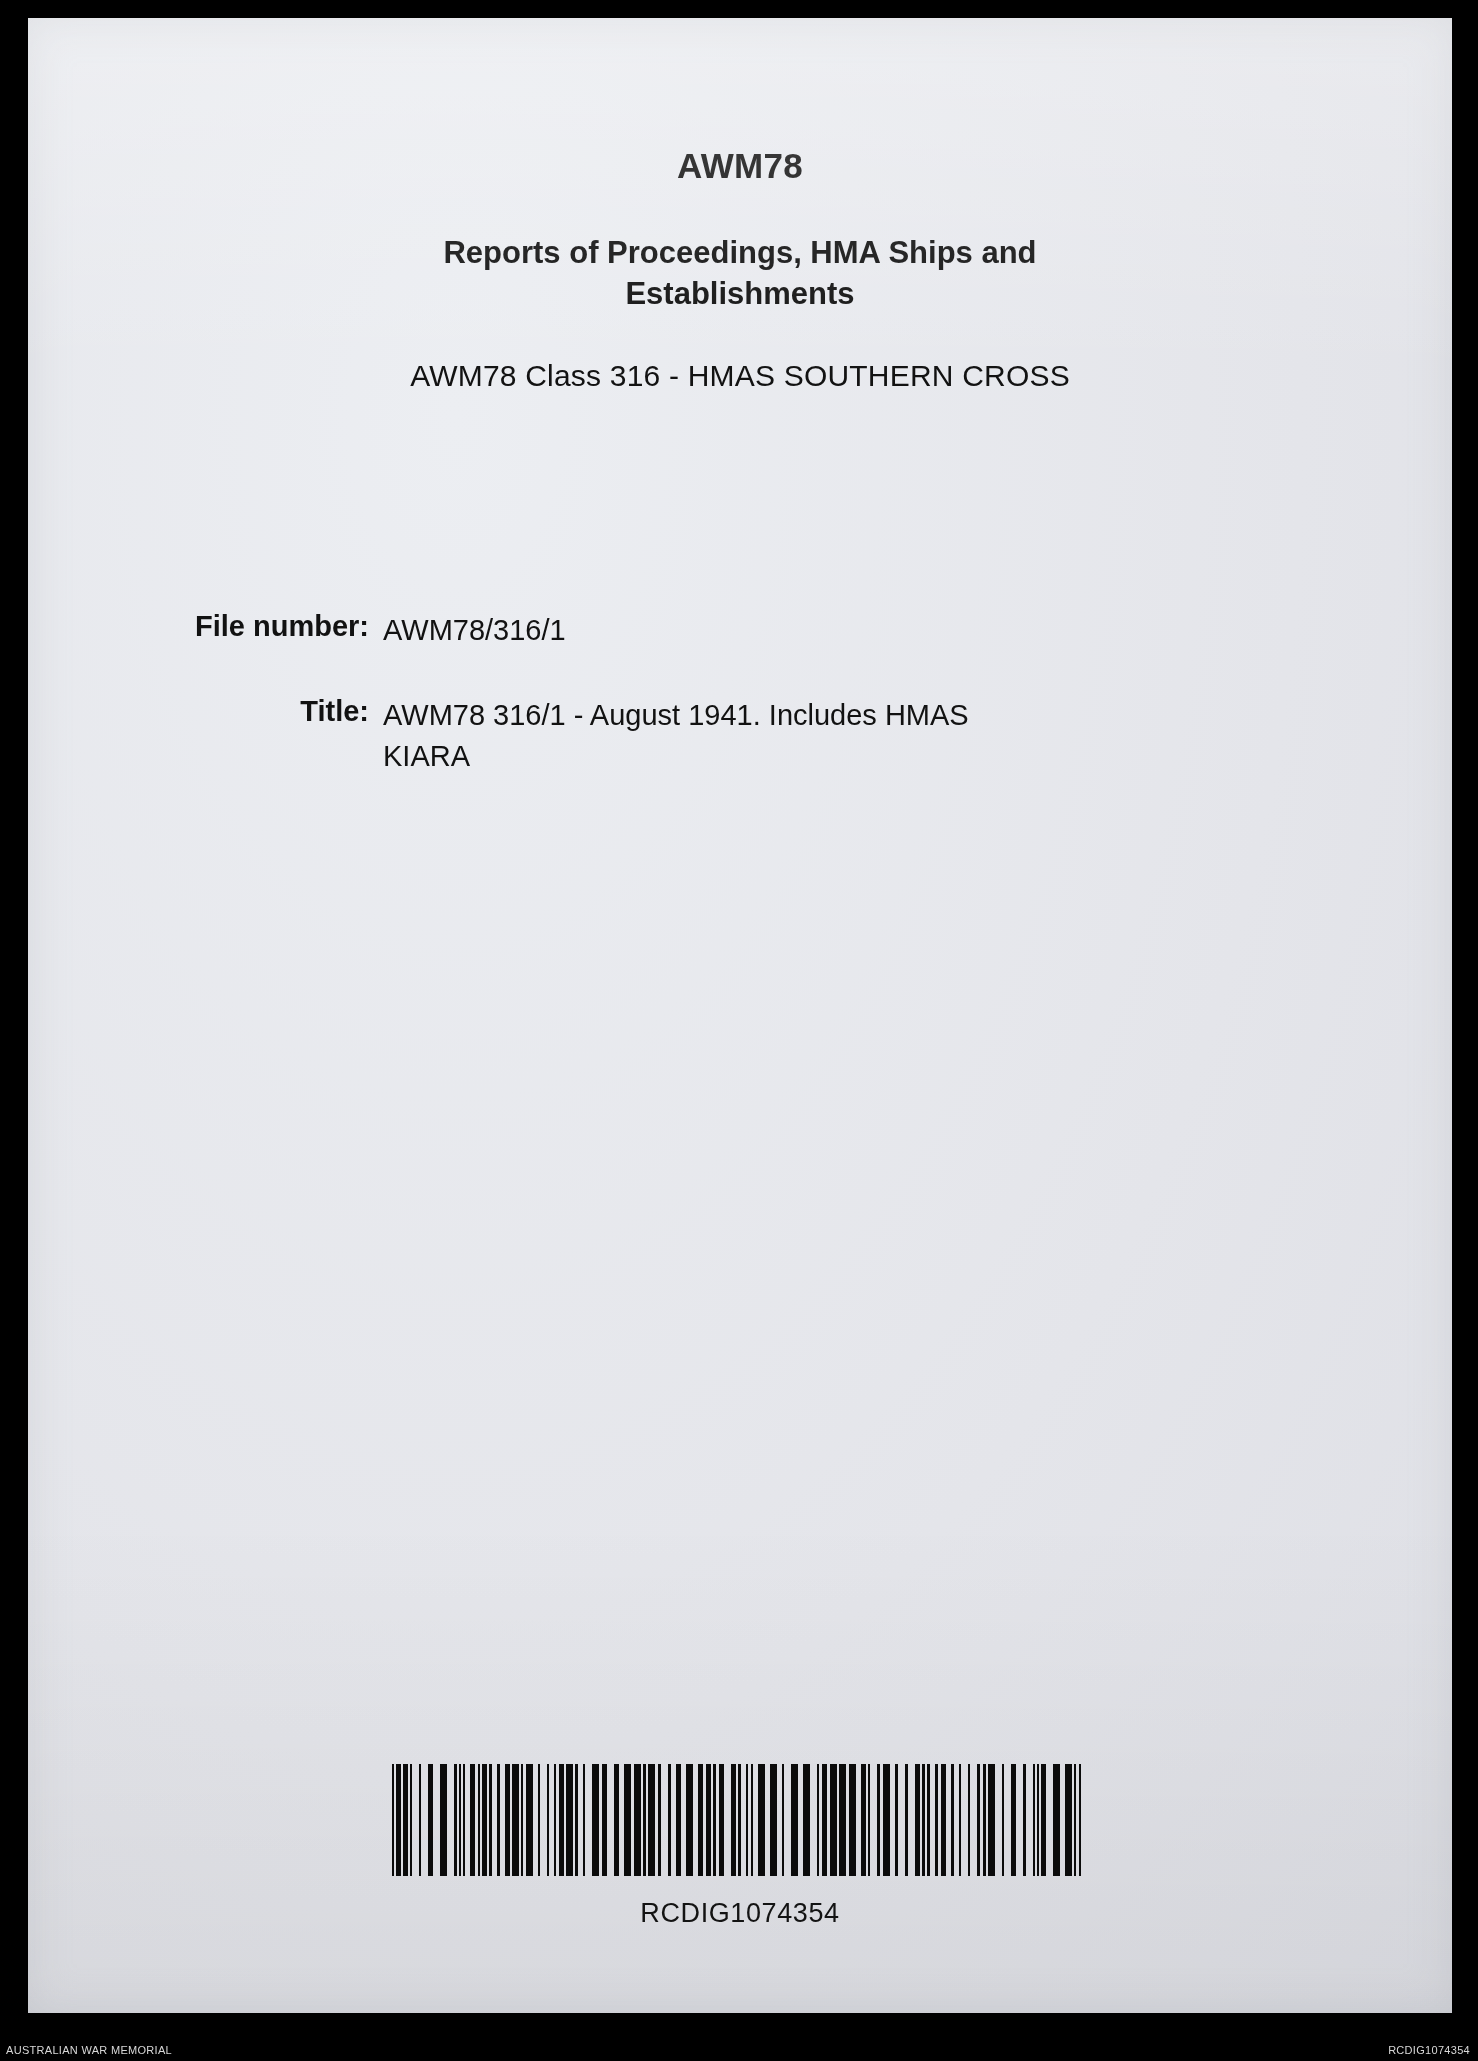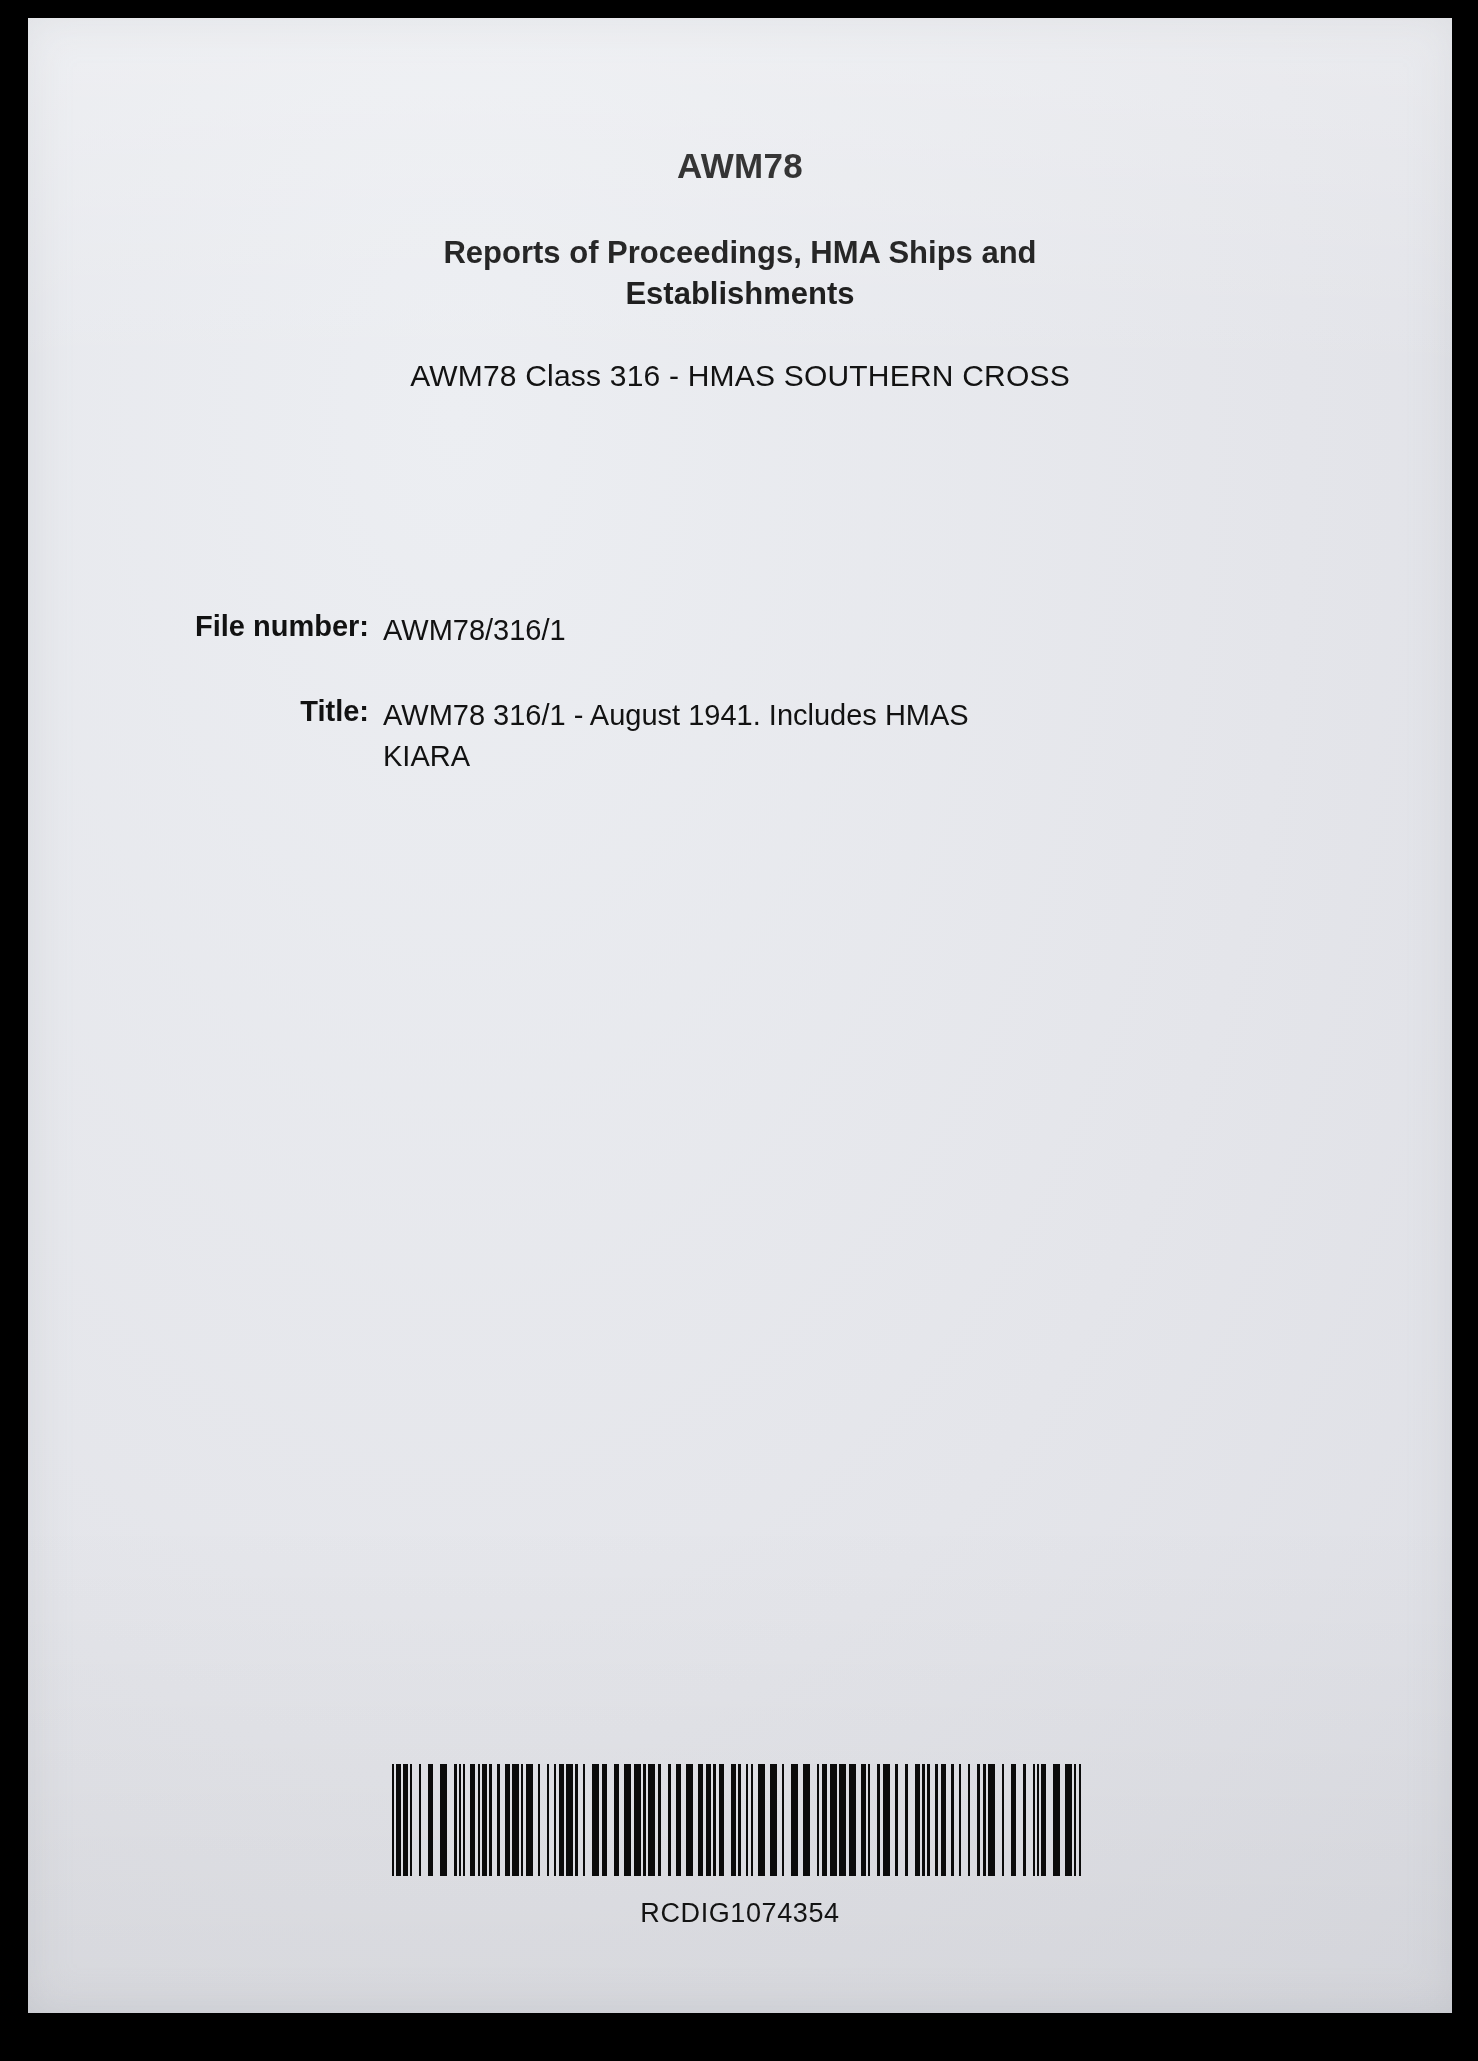--- a/index.html
+++ b/index.html
@@ -284,13 +284,17 @@
             <span style="width:7px;margin-right:2px;"></span>
             <span style="width:2px;margin-right:3px;"></span>
             <span style="width:2px;margin-right:7px;"></span>
           </div>
         <div class="barcode-text">RCDIG1074354</div>
       </div>
 
     </div>
   </div>
 
+  <div class="footer-bar">
+    <span class="footer-left">AUSTRALIAN WAR MEMORIAL</span>
+    <span class="footer-right">RCDIG1074354</span>
+  </div>
 </div>
 
 </body></html>

